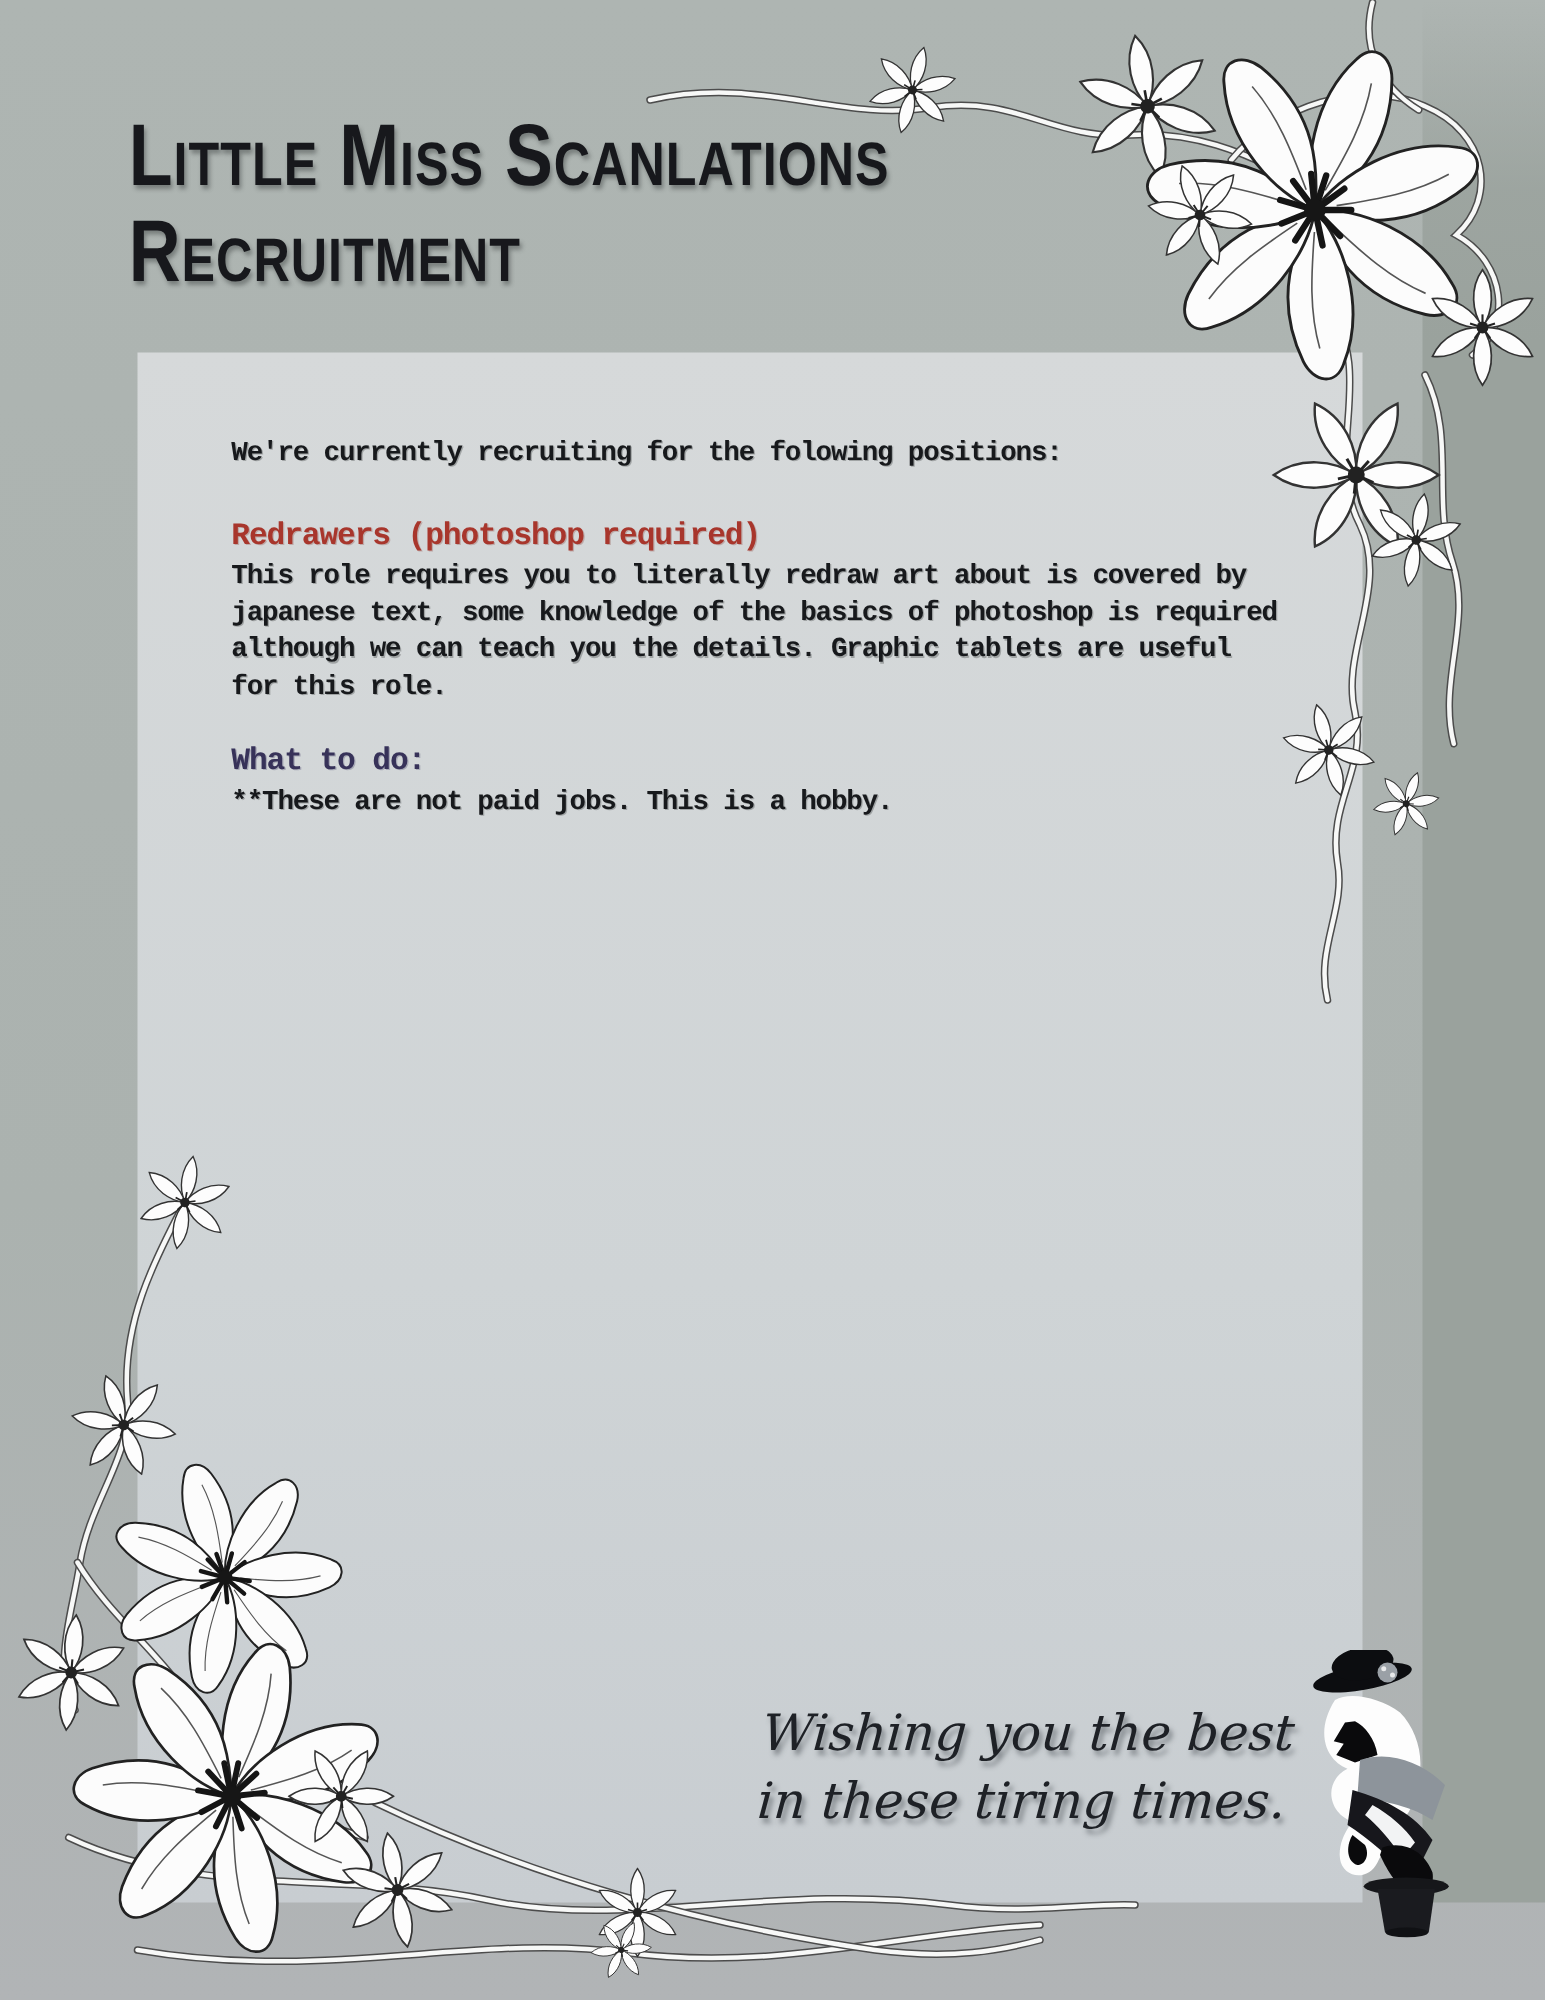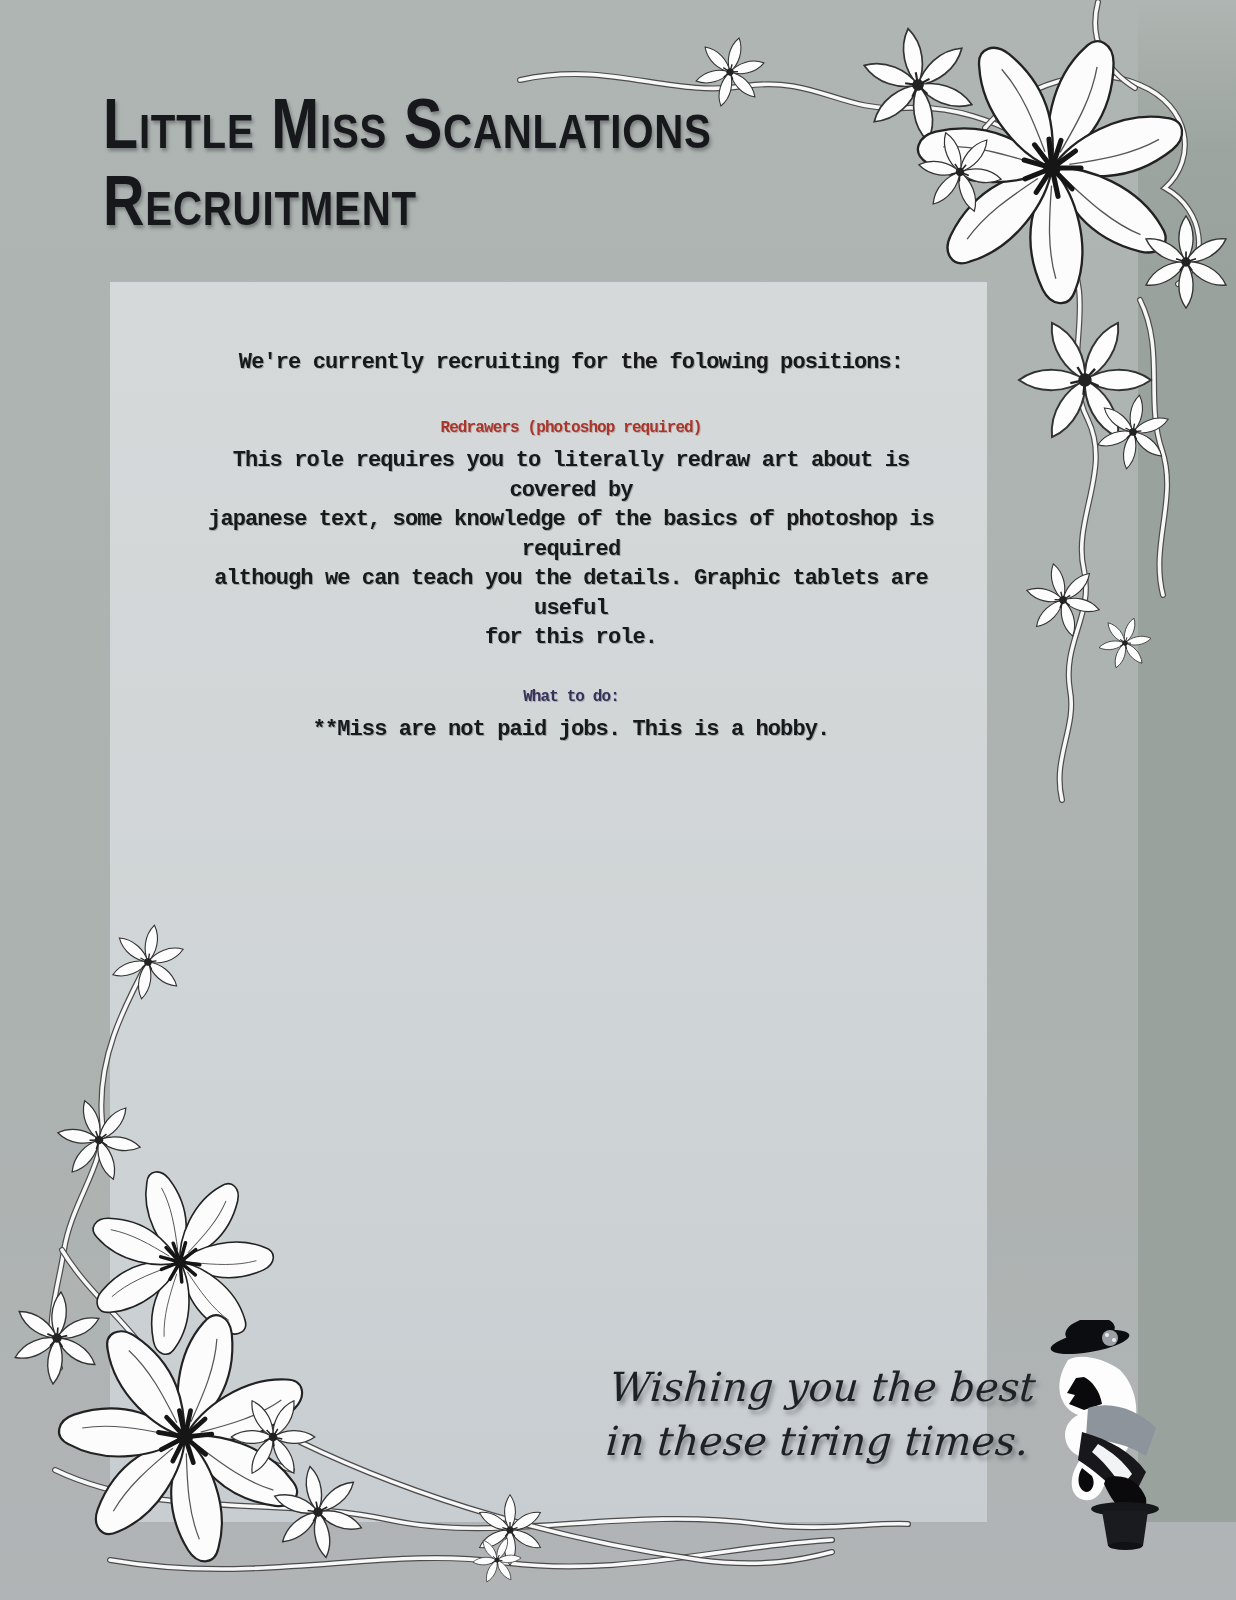--- a/index.html
+++ b/index.html
@@ -22,34 +22,33 @@
     font-family:"Liberation Sans", sans-serif;
     font-weight:700;
     font-variant-caps:small-caps;
     font-size:70px;line-height:77px;
     color:#17181c;
     letter-spacing:1px;
     text-shadow:2px 3px 4px rgba(40,45,45,0.40);
     white-space:nowrap;
   }
   .panel{
-    position:absolute;left:110px;top:282px;width:877px;height:1240px;
+    position:absolute;left:110px;top:282px;width:980px;height:1240px;
     background:linear-gradient(180deg,#d6d9da 0%,#cfd4d6 60%,#c8cdd1 100%);
-    text-align:center;
   }
   .panel-inner{
     padding:66px 30px 0 75px;
     font-family:"Liberation Mono", monospace;
     font-weight:700;
     font-size:22px;line-height:29.5px;letter-spacing:-0.9px;
     color:#17191c;
     text-shadow:1px 1px 0 rgba(25,28,30,0.28);
   }
   .intro{margin:0 0 36px 0;white-space:pre-line;}
-  .sec-heading{margin:0 0 3px 0;font-size:16px;}
+  .sec-heading{margin:0 0 3px 0;font-size:25px;}
   .sec-heading.red{color:#a8362c;text-shadow:1px 1px 0 rgba(120,30,25,0.25);}
   .sec-heading.purple{color:#373259;text-shadow:1px 1px 0 rgba(40,35,80,0.25);}
   .para{margin:0 0 30px 0;white-space:pre-line;}
   .note{margin:0;white-space:pre-line;}
   .signature{
     position:absolute;left:608px;top:1360px;width:400px;
     text-align:center;
     font-family:"DejaVu Serif", serif;
     font-style:italic;
     font-size:40px;line-height:54px;
@@ -182,21 +181,21 @@
 
       <div class="sec-heading red">Redrawers (photoshop required)</div>
       <div class="para">This role requires you to literally redraw art about is covered by
 japanese text, some knowledge of the basics of photoshop is required
 although we can teach you the details. Graphic tablets are useful
 for this role.</div>
 
 
       <div class="sec-heading purple">What to do:</div>
 
-      <div class="note">**Miss are not paid jobs. This is a hobby.</div>
+      <div class="note">**These are not paid jobs. This is a hobby.</div>
     </div>
   </div>
 
   <div class="signature">
     <div>Wishing you the best</div>
     <div>in these tiring times.</div>
   </div>
 
   <svg class="deco" style="left:1040px;top:1320px;" width="130" height="230" viewBox="0 0 130 230" aria-hidden="true">
 

